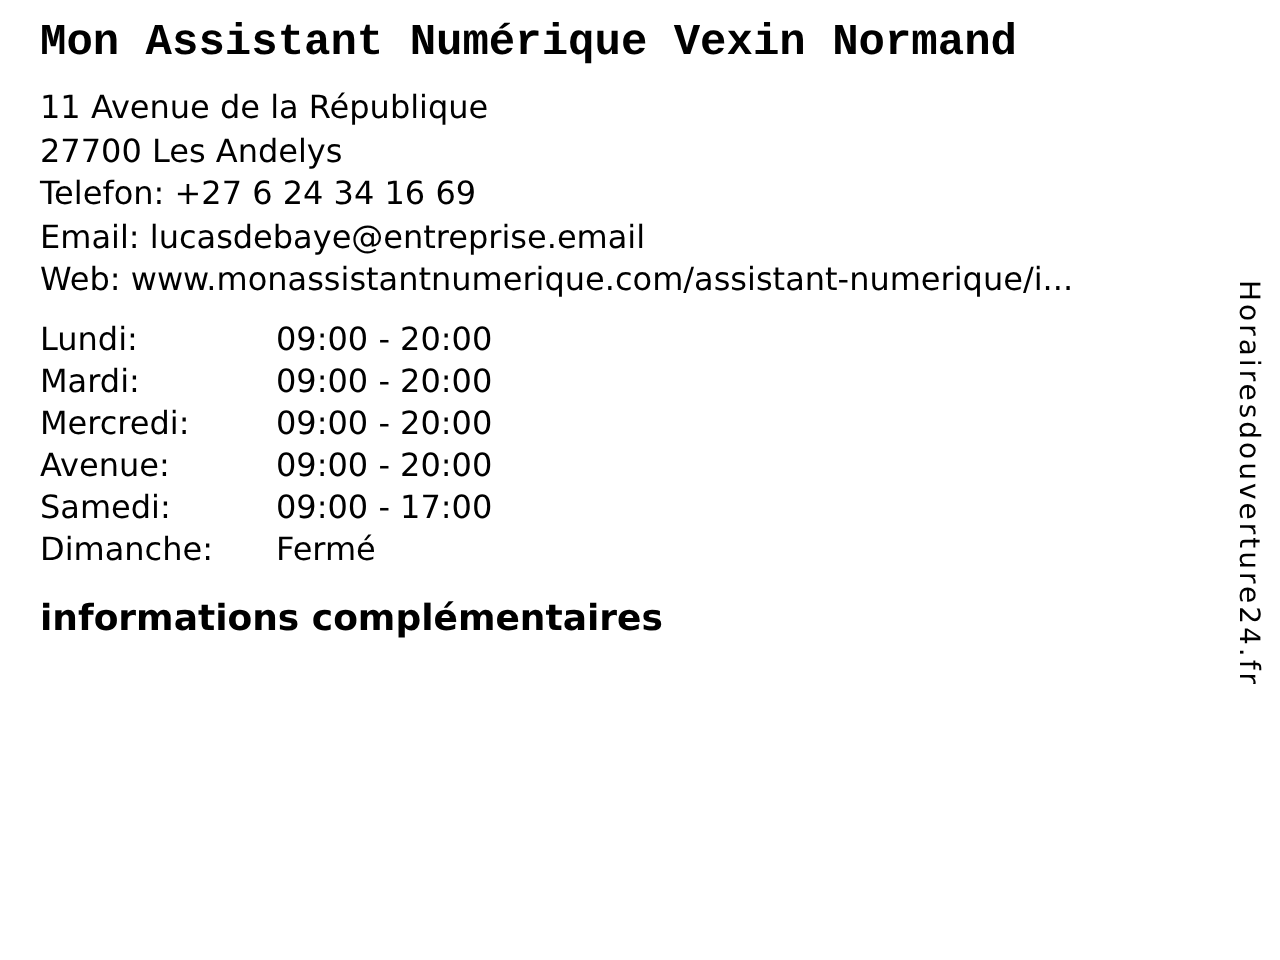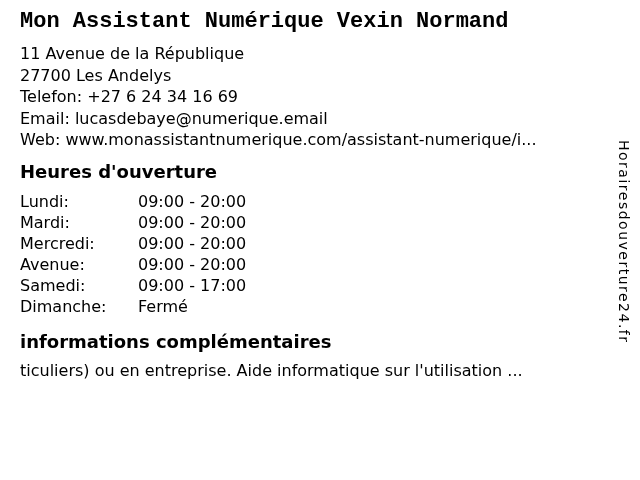--- a/index.html
+++ b/index.html
@@ -89,25 +89,24 @@
 <body>
 
 <div class="page">
 
   <h1 class="page-title">Mon Assistant Numérique Vexin Normand</h1>
 
   <div class="contact-block">
     <div class="contact-line">11 Avenue de la République</div>
     <div class="contact-line">27700 Les Andelys</div>
     <div class="contact-line"><span>Telefon:</span> <span>+27 6 24 34 16 69</span></div>
-    <div class="contact-line"><span>Email:</span> <span>lucasdebaye@numerique.email</span></div>
+    <div class="contact-line"><span>Email:</span> <span>lucasdebaye@entreprise.email</span></div>
     <div class="contact-line"><span>Web:</span> <span>www.monassistantnumerique.com/assistant-numerique/i...</span></div>
   </div>
 
-  <h2 class="section-title hours">Heures d'ouverture</h2>
 
   <div class="hours-table">
     <div class="hours-row">
       <span class="hours-day">Lundi:</span><span class="hours-time">09:00 - 20:00</span>
     </div>
     <div class="hours-row">
       <span class="hours-day">Mardi:</span><span class="hours-time">09:00 - 20:00</span>
     </div>
     <div class="hours-row">
       <span class="hours-day">Mercredi:</span><span class="hours-time">09:00 - 20:00</span>
@@ -119,18 +118,17 @@
       <span class="hours-day">Samedi:</span><span class="hours-time">09:00 - 17:00</span>
     </div>
     <div class="hours-row">
       <span class="hours-day">Dimanche:</span><span class="hours-time">Fermé</span>
     </div>
   </div>
 
   <h2 class="section-title info">informations complémentaires</h2>
 
   <div class="description">
-    <div class="description-line">ticuliers) ou en entreprise. Aide informatique sur l'utilisation ...</div>
   </div>
 
   <div class="watermark">Horairesdouverture24.fr</div>
 
 </div>
 
 </body></html>

